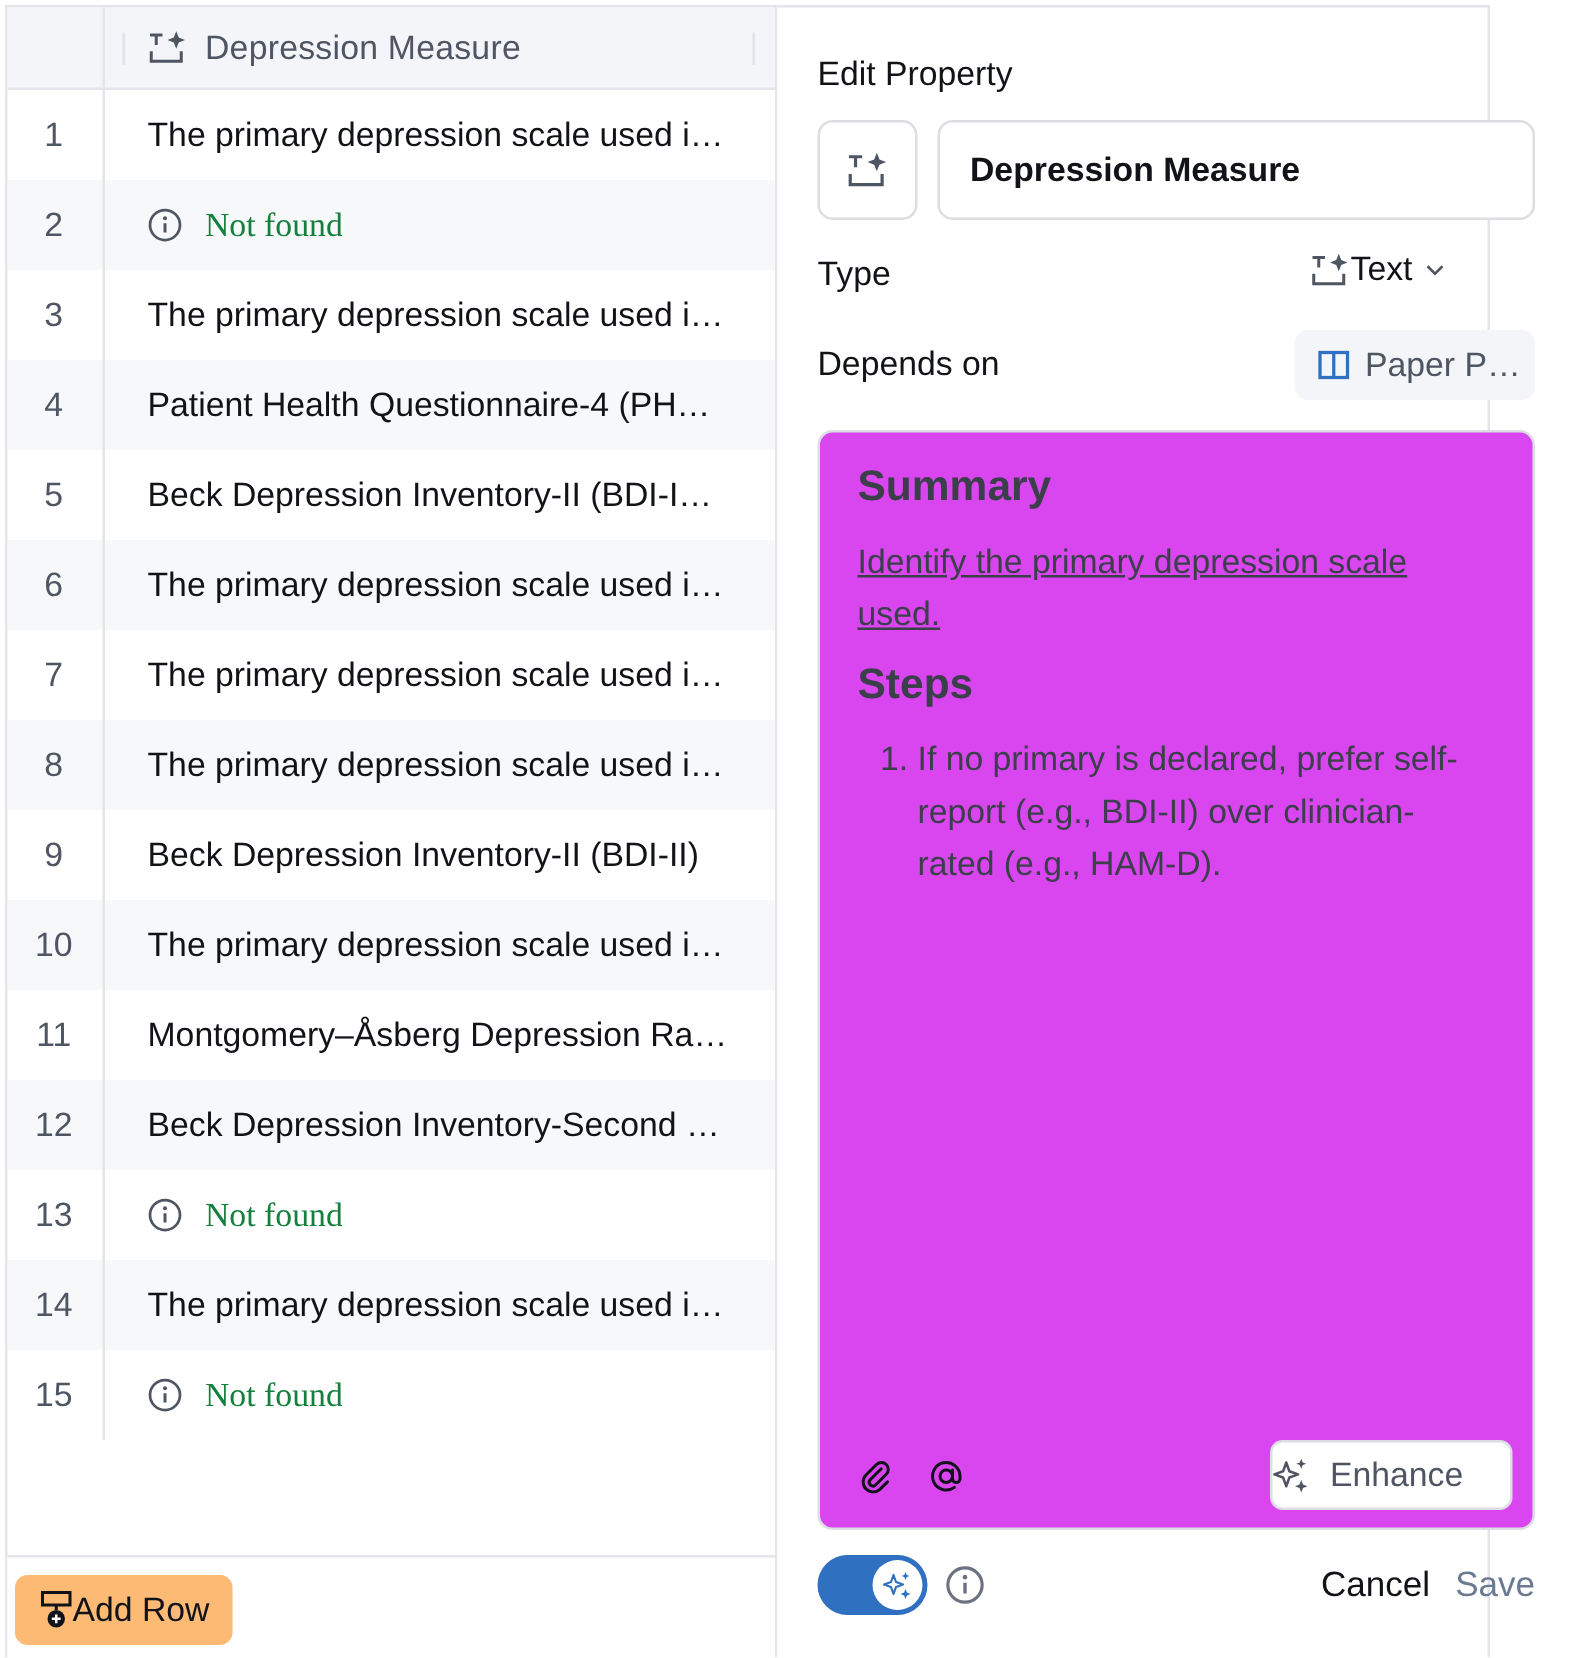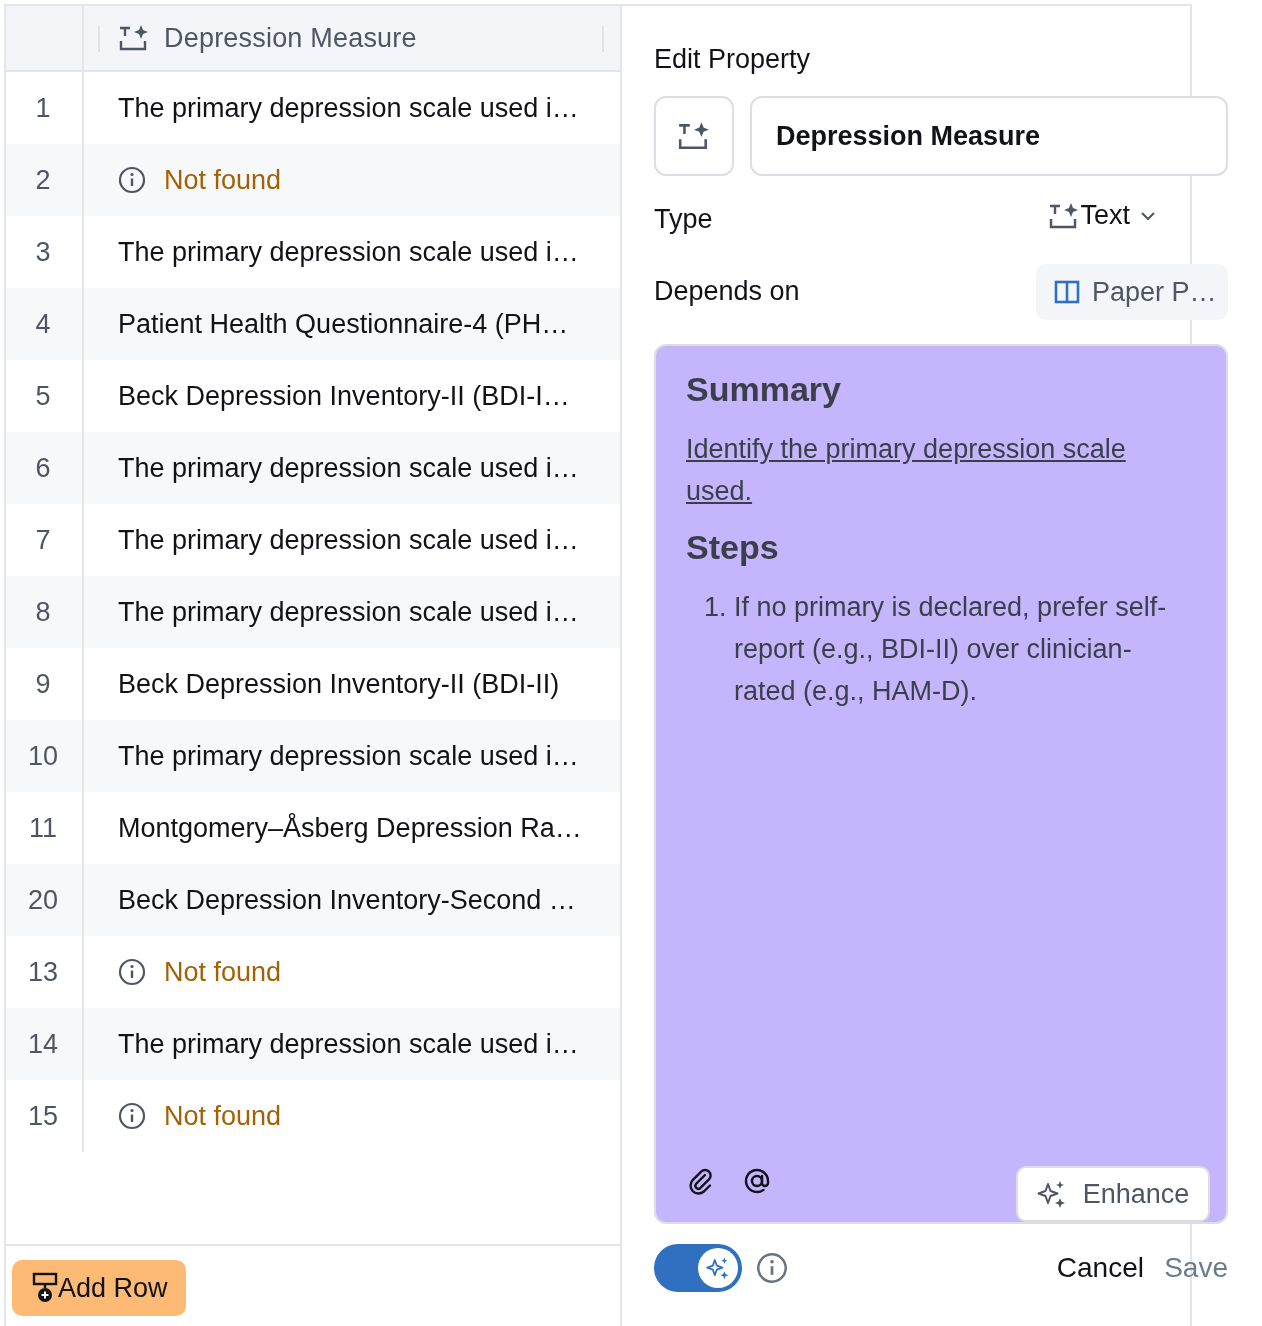--- a/index.html
+++ b/index.html
@@ -28,21 +28,21 @@
   .row.alt { background: #f7f8fa; }
   .row .num {
     width: 78px; border-right: 2px solid #e3e5ea; display: flex; align-items: center; justify-content: center;
     font-size: 27px; color: #4e5563; padding-right: 2px;
   }
   .row .cell {
     flex: 1; display: flex; align-items: center; padding-left: 34px; font-size: 27px; color: #111318;
     white-space: nowrap; overflow: hidden;
   }
   .row .cell .txt { max-width: 470px; overflow: hidden; text-overflow: ellipsis; white-space: nowrap; display: block; }
-  .row .cell.notfound { color: #a16207; }
+  .row .cell.notfound { color: #15803d; font-family: Liberation Serif, serif; }
   .row .cell .info-icon { width: 28px; height: 28px; margin-right: 18px; flex-shrink: 0; }
 
   .table-footer {
     position: absolute; left: 0; top: 1238px; width: 100%; height: 84px;
     border-top: 2px solid #e3e5ea; background: #fff;
   }
   .add-row-btn {
     position: absolute; left: 6px; top: 14px; height: 56px; padding: 0 18px 0 20px;
     background: #fdba74; border-radius: 10px; display: flex; align-items: center; 
     font-size: 27px; color: #111318; cursor: pointer;
@@ -72,36 +72,36 @@
 
   .depends-label { position: absolute; left: 32px; top: 270px; font-size: 27px; color: #111318; }
   .depends-chip {
     position: absolute; left: 414px; top: 258px; width: 192px; height: 56px; background: #f3f5f8; border-radius: 10px;
     display: flex; align-items: center; padding-left: 18px; gap: 12px; cursor: pointer;
   }
   .depends-chip svg { width: 26px; height: 26px; flex-shrink: 0; }
   .depends-chip .chip-txt { font-size: 27px; color: #4e5563; white-space: nowrap; }
 
   .prompt-box {
-    position: absolute; left: 32px; top: 338px; width: 574px; height: 880px; border: 2px solid #dcdee3; border-radius: 12px; background: #c4b5fd;
+    position: absolute; left: 32px; top: 338px; width: 574px; height: 880px; border: 2px solid #dcdee3; border-radius: 12px; background: #d946ef;
   }
   .prompt-box h2 { position: absolute; left: 30px; font-size: 34px; font-weight: bold; color: #3a3f4a; }
   .prompt-box .sum-h { top: 24px; }
   .prompt-box .sum-p { position: absolute; left: 30px; top: 82px; width: 500px; font-size: 27px; line-height: 42px; color: #3a3f4a; text-decoration: underline; }
   .prompt-box .steps-h { top: 182px; }
   .prompt-box ol { position: absolute; left: 78px; top: 240px; width: 450px; font-size: 27px; line-height: 42px; color: #3a3f4a; list-style: none; }
   .prompt-box ol li { position: relative; }
   .prompt-box ol li .li-num { position: absolute; left: -30px; top: 0; }
 
   .prompt-tools { position: absolute; left: 30px; bottom: 26px; display: flex; gap: 26px; align-items: center; }
   .prompt-tools .tool { width: 30px; height: 30px; cursor: pointer; display: flex; align-items: center; justify-content: center; }
   .prompt-tools svg { width: 28px; height: 28px; }
   .enhance-btn {
-    position: absolute; right: 16px; bottom: 0; width: 194px; height: 56px; border: 2px solid #dcdee3; border-radius: 10px;
-    display: flex; align-items: center; justify-content: center; gap: 16px; background: #fff; cursor: pointer;
+    position: absolute; right: 16px; bottom: 14px; width: 194px; height: 56px; border: 2px solid #dcdee3; border-radius: 10px;
+    display: flex; align-items: center; justify-content: flex-start; gap: 16px; background: #fff; cursor: pointer;
   }
   .enhance-btn svg { width: 30px; height: 30px; }
   .enhance-btn .enh-txt { font-size: 27px; color: #4e5563; }
 
   .bottom-bar { position: absolute; left: 32px; top: 1236px; width: 574px; height: 52px; }
   .toggle {
     position: absolute; left: 0; top: 2px; width: 88px; height: 48px; background: #3070c0; border-radius: 24px; cursor: pointer;
   }
   .toggle .knob {
     position: absolute; right: 4px; top: 4px; width: 40px; height: 40px; background: #fff; border-radius: 50%;
@@ -210,21 +210,21 @@
           <span class="txt">The primary depression scale used in this study was</span>
         </div>
     </div>
     <div class="row">
       <div class="num">11</div>
       <div class="cell">
           <span class="txt">Montgomery–Åsberg Depression Rating Scale</span>
         </div>
     </div>
     <div class="row alt">
-      <div class="num">20</div>
+      <div class="num">12</div>
       <div class="cell">
           <span class="txt">Beck Depression Inventory-Second Edition</span>
         </div>
     </div>
     <div class="row">
       <div class="num">13</div>
       <div class="cell notfound">
         <svg class="info-icon">
             <use href="#info-circle"></use>
           </svg>

